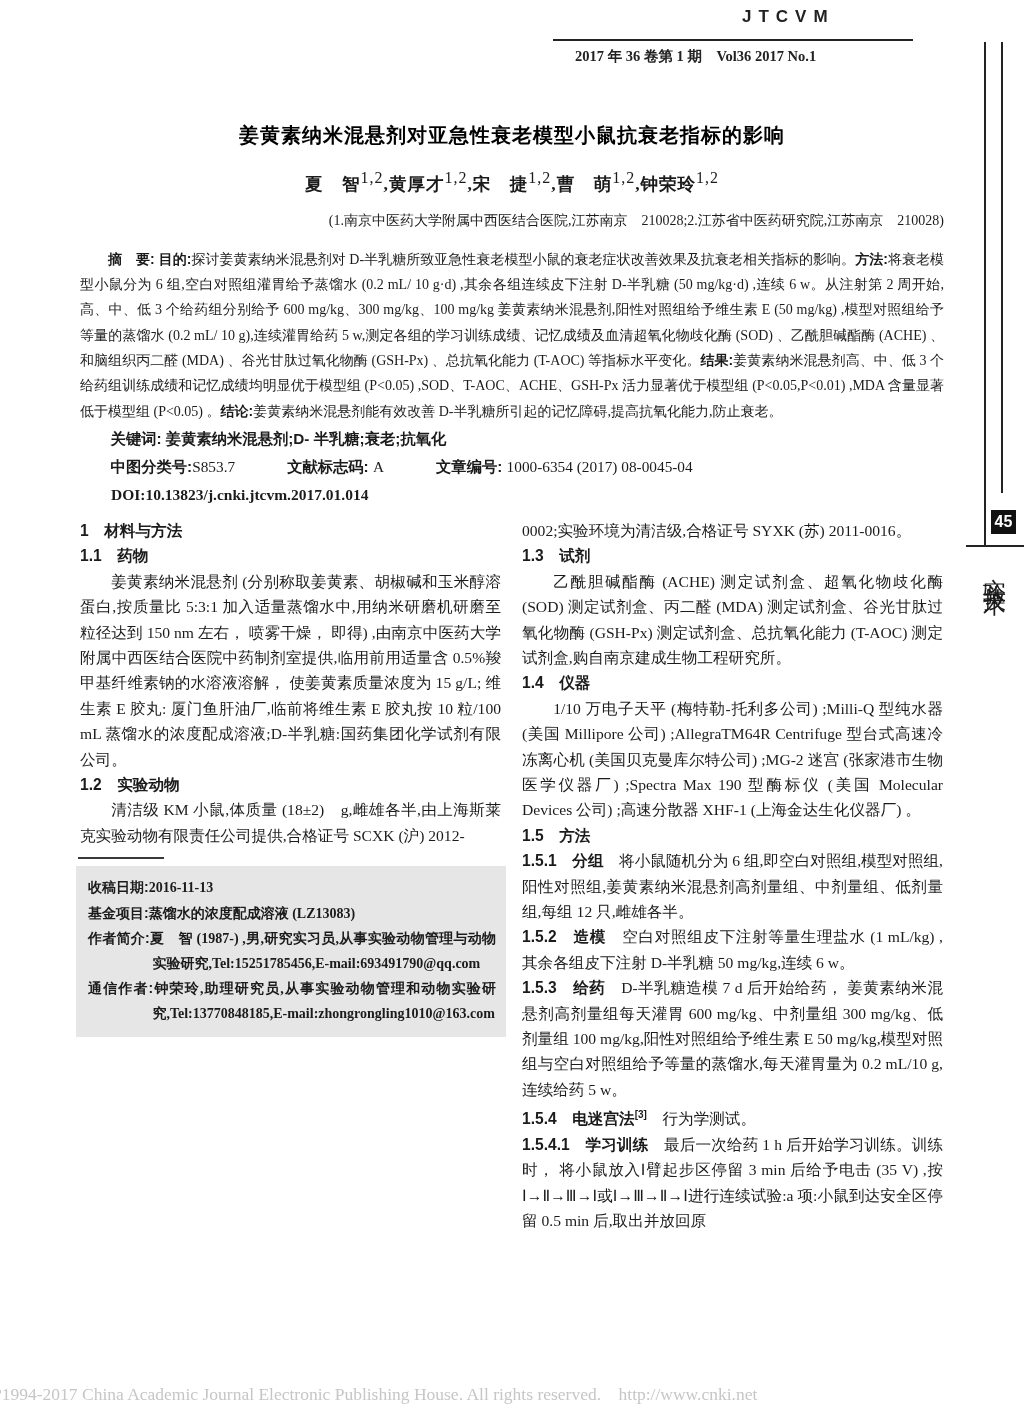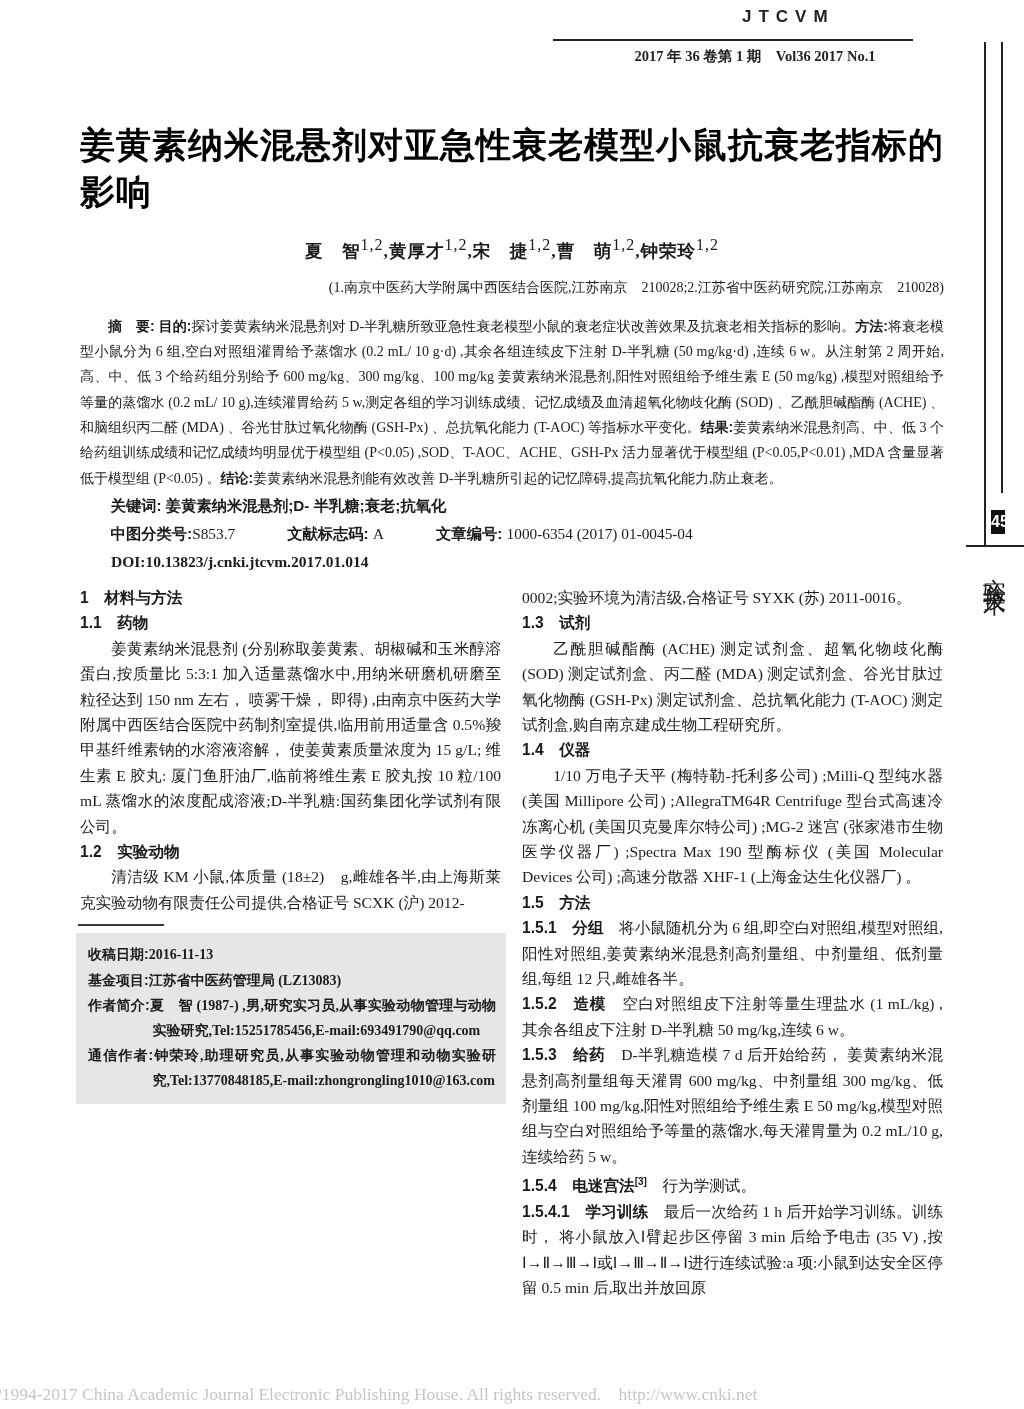--- a/index.html
+++ b/index.html
@@ -2,36 +2,36 @@
 <html><head>
 <meta charset="utf-8">
 <style>
   html,body{margin:0;padding:0;background:#ffffff;}
   .page{position:relative;width:1024px;height:1409px;background:#fff;overflow:hidden;
         color:#1b1b1b;font-family:"Liberation Serif",serif;}
   
   .jabbr{position:absolute;left:742px;top:7px;font-family:"Liberation Sans",sans-serif;
          font-weight:700;font-size:17px;letter-spacing:7px;color:#222;}
   .header-rule{position:absolute;left:553px;top:39px;width:360px;height:2px;background:#232323;}
-  .issue{position:absolute;left:575px;top:47px;width:360px;text-align:center;
+  .issue{position:absolute;left:575px;top:47px;width:360px;
          font-size:14.5px;color:#222;font-weight:600;}
   
   .vline{position:absolute;width:2px;background:#232323;}
   .vline-inner{left:984px;top:42px;height:504px;}
   .vline-outer{left:1001px;top:42px;height:451px;}
   .sidebar-rule{position:absolute;left:966px;top:545px;width:58px;height:2px;background:#232323;}
-  .pageno{position:absolute;left:991px;top:510px;width:14px;height:24px;background:#111;
+  .pageno{position:absolute;left:991px;top:510px;width:25px;height:24px;background:#111;
           color:#fff;font-family:"Liberation Sans",sans-serif;font-weight:700;font-size:16px;
           line-height:24px;text-align:center;}
   .colname{position:absolute;left:980px;top:560px;writing-mode:vertical-rl;
            font-family:"DejaVu Serif",serif;font-size:23px;letter-spacing:5px;color:#1a1a1a;}
   
   .main{position:absolute;left:80px;top:112px;width:864px;}
-  .title{margin:10px 0 0 0;font-family:"Liberation Sans",sans-serif;
-         font-weight:700;font-size:35px;letter-spacing:1px;color:#000;}
+  .title{margin:10px 0 0 0;text-align:center;font-family:"Liberation Sans",sans-serif;
+         font-weight:700;font-size:20px;letter-spacing:1px;color:#000;}
   .authors{margin-top:20px;text-align:center;font-size:17.5px;font-weight:600;letter-spacing:1px;}
   .authors sup{font-size:16px;font-weight:400;}
   .affil{margin-top:16px;text-align:right;font-size:14px;}
   .abstract{margin:17px 0 0 0;font-size:14px;line-height:25.3px;text-indent:2em;
             text-align:justify;}
   .abstract .bold{font-weight:700;font-family:"Liberation Sans",sans-serif;}
   .keywords{margin:5px 0 0 0;text-indent:2em;font-size:15.3px;font-weight:700;
             font-family:"Liberation Sans",sans-serif;}
   .meta{margin:7px 0 0 0;text-indent:2em;font-size:15.3px;}
   .meta b{font-family:"Liberation Sans",sans-serif;}
@@ -74,38 +74,38 @@
 
   <div class="main">
     <h1 class="title">姜黄素纳米混悬剂对亚急性衰老模型小鼠抗衰老指标的影响</h1>
     <div class="authors" id="authors"><span>夏　智</span><sup>1,2</sup><span>,</span><span>黄厚才</span><sup>1,2</sup><span>,</span><span>宋　捷</span><sup>1,2</sup><span>,</span><span>曹　萌</span><sup>1,2</sup><span>,</span><span>钟荣玲</span><sup>1,2</sup></div>
     <div class="affil">(1.南京中医药大学附属中西医结合医院,江苏南京　210028;2.江苏省中医药研究院,江苏南京　210028)</div>
 
     <p class="abstract" id="abstract"><span class="bold">摘　要: </span><span class="bold">目的:</span><span>探讨姜黄素纳米混悬剂对 D-半乳糖所致亚急性衰老模型小鼠的衰老症状改善效果及抗衰老相关指标的影响。</span><span class="bold">方法:</span><span>将衰老模型小鼠分为 6 组,空白对照组灌胃给予蒸馏水 (0.2 mL/ 10 g·d) ,其余各组连续皮下注射 D-半乳糖 (50 mg/kg·d) ,连续 6 w。从注射第 2 周开始,高、中、低 3 个给药组分别给予 600 mg/kg、300 mg/kg、100 mg/kg 姜黄素纳米混悬剂,阳性对照组给予维生素 E (50 mg/kg) ,模型对照组给予等量的蒸馏水 (0.2 mL/ 10 g),连续灌胃给药 5 w,测定各组的学习训练成绩、记忆成绩及血清超氧化物歧化酶 (SOD) 、乙酰胆碱酯酶 (ACHE) 、和脑组织丙二醛 (MDA) 、谷光甘肽过氧化物酶 (GSH-Px) 、总抗氧化能力 (T-AOC) 等指标水平变化。</span><span class="bold">结果:</span><span>姜黄素纳米混悬剂高、中、低 3 个给药组训练成绩和记忆成绩均明显优于模型组 (P&lt;0.05) ,SOD、T-AOC、ACHE、GSH-Px 活力显著优于模型组 (P&lt;0.05,P&lt;0.01) ,MDA 含量显著低于模型组 (P&lt;0.05) 。</span><span class="bold">结论:</span><span>姜黄素纳米混悬剂能有效改善 D-半乳糖所引起的记忆障碍,提高抗氧化能力,防止衰老。</span></p>
 
     <p class="keywords"><span>关键词: </span><span>姜黄素纳米混悬剂;D- 半乳糖;衰老;抗氧化</span></p>
 
-    <p class="meta" id="meta-line"><span class="meta-seg"><b>中图分类号:</b><span>S853.7</span></span><span class="meta-seg"><b>文献标志码: </b><span>A</span></span><span class="meta-seg"><b>文章编号: </b><span>1000-6354 (2017) 01-0045-04</span></span></p>
+    <p class="meta" id="meta-line"><span class="meta-seg"><b>中图分类号:</b><span>S853.7</span></span><span class="meta-seg"><b>文献标志码: </b><span>A</span></span><span class="meta-seg"><b>文章编号: </b><span>1000-6354 (2017) 08-0045-04</span></span></p>
 
     <p class="doi">DOI:10.13823/j.cnki.jtcvm.2017.01.014</p>
 
     <div class="columns">
       <div class="col">
         <div id="col-left-blocks">
             <div class="h">1　材料与方法</div>
             <div class="h">1.1　药物</div>
             <p class="p"><span>姜黄素纳米混悬剂 (分别称取姜黄素、胡椒碱和玉米醇溶蛋白,按质量比 5:3:1 加入适量蒸馏水中,用纳米研磨机研磨至粒径达到 150 nm 左右， 喷雾干燥， 即得) ,由南京中医药大学附属中西医结合医院中药制剂室提供,临用前用适量含 0.5%羧甲基纤维素钠的水溶液溶解， 使姜黄素质量浓度为 15 g/L; 维生素 E 胶丸: 厦门鱼肝油厂,临前将维生素 E 胶丸按 10 粒/100 mL 蒸馏水的浓度配成溶液;D-半乳糖:国药集团化学试剂有限公司。</span></p>
             <div class="h">1.2　实验动物</div>
             <p class="p"><span>清洁级 KM 小鼠,体质量 (18±2)　g,雌雄各半,由上海斯莱克实验动物有限责任公司提供,合格证号 SCXK (沪) 2012-</span></p>
           </div>
         <div class="fn-sep"></div>
         <div class="fn-box">
           <div id="fn-entries">
               <div class="fn-entry"><b>收稿日期:</b><span>2016-11-13</span></div>
-              <div class="fn-entry"><b>基金项目:</b><span>江苏省中医药管理局 (LZ13083)</span></div>
+              <div class="fn-entry"><b>基金项目:</b><span>蒸馏水的浓度配成溶液 (LZ13083)</span></div>
               <div class="fn-entry"><b>作者简介:</b><span>夏　智 (1987-) ,男,研究实习员,从事实验动物管理与动物实验研究,Tel:15251785456,E-mail:693491790@qq.com</span></div>
               <div class="fn-entry"><b>通信作者:</b><span>钟荣玲,助理研究员,从事实验动物管理和动物实验研究,Tel:13770848185,E-mail:zhongrongling1010@163.com</span></div>
             </div>
         </div>
       </div>
       <div class="col">
         <div id="col-right-blocks">
             <p class="pc"><span>0002;实验环境为清洁级,合格证号 SYXK (苏) 2011-0016。</span></p>
             <div class="h">1.3　试剂</div>
             <p class="p"><span>乙酰胆碱酯酶 (ACHE) 测定试剂盒、超氧化物歧化酶 (SOD) 测定试剂盒、丙二醛 (MDA) 测定试剂盒、谷光甘肽过氧化物酶 (GSH-Px) 测定试剂盒、总抗氧化能力 (T-AOC) 测定试剂盒,购自南京建成生物工程研究所。</span></p>

